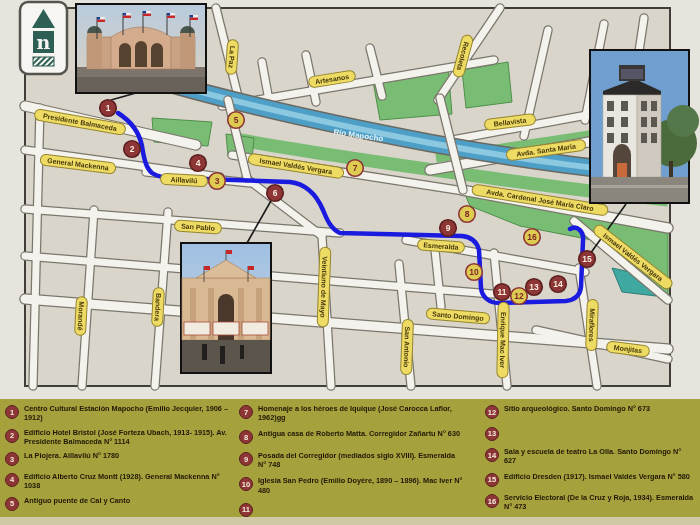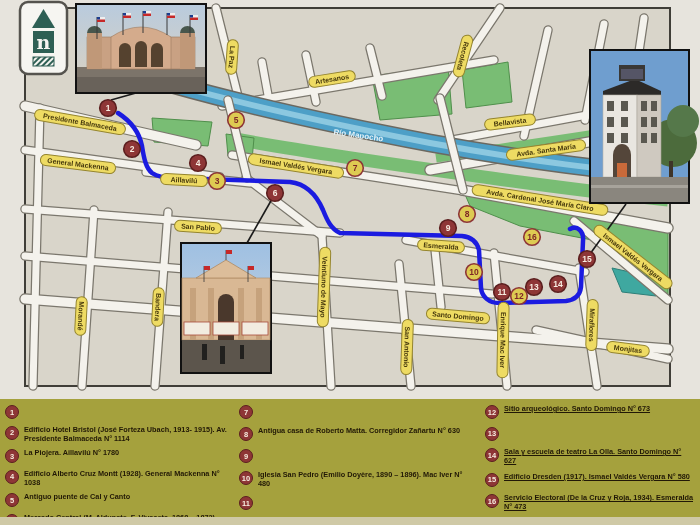--- a/index.html
+++ b/index.html
@@ -31,21 +31,21 @@
   .legend-num{
     flex:0 0 auto;width:12px;height:12px;border-radius:50%;
     background:var(--marker_red);border:1px solid var(--marker_red_ring);
     color:#f7ece0;font-size:7.5px;font-weight:bold;
     display:flex;align-items:center;justify-content:center;margin-top:1px;
   }
   .legend-text{
     font-size:7.3px;font-weight:bold;color:var(--legend_text);line-height:1.25;
     max-width:206px;
   }
-  .legend-col[data-col="2"] .legend-text{max-width:198px;text-decoration:underline;}
+  .legend-col[data-col="2"] .legend-text{max-width:198px;}
   .frame-bottom-strip{position:absolute;left:0;top:517px;width:700px;height:8px;background:#cfc9a6;}
 </style>
 </head>
 <body>
 
 <div class="frame">
 
   <svg class="map-svg" width="700" height="399" viewBox="0 0 700 399">
     <defs>
       <pattern id="hatch" width="4" height="4" patternUnits="userSpaceOnUse" patternTransform="rotate(45)">
@@ -464,20 +464,21 @@
       <rect x="13" y="29" width="21" height="22" fill="#2e5f54"></rect>
       <text x="23.5" y="47" text-anchor="middle" font-family="DejaVu Serif, serif" font-size="19" font-weight="bold" fill="#f6f5f1">n</text>
       <rect x="13" y="55" width="21" height="9" fill="url(#hatch)" stroke="#2e5f54" stroke-width="1"></rect>
     </g>
   </svg>
 
   <div class="legend">
     <div class="legend-col" data-col="0">
         <div class="legend-item">
           <span class="legend-num">1</span>
+          <span class="legend-text">Centro Cultural Estación Mapocho (Emilio Jecquier, 1906 – 1912)</span>
         </div>
         <div class="legend-item">
           <span class="legend-num">2</span>
           <span class="legend-text">Edificio Hotel Bristol (José Forteza Ubach, 1913- 1915). Av. Presidente Balmaceda N° 1114</span>
         </div>
         <div class="legend-item">
           <span class="legend-num">3</span>
           <span class="legend-text">La Piojera. Aillavilú N° 1780</span>
         </div>
         <div class="legend-item">
@@ -489,27 +490,29 @@
           <span class="legend-text">Antiguo puente de Cal y Canto</span>
         </div>
         <div class="legend-item">
           <span class="legend-num">6</span>
           <span class="legend-text">Mercado Central (M. Aldunate, F. Vivaceta, 1868 – 1872)</span>
         </div>
       </div>
     <div class="legend-col" data-col="1">
         <div class="legend-item">
           <span class="legend-num">7</span>
+          <span class="legend-text">Homenaje a los héroes de Iquique (José Carocca Laflor, 1962)gg</span>
         </div>
         <div class="legend-item">
           <span class="legend-num">8</span>
           <span class="legend-text">Antigua casa de Roberto Matta. Corregidor Zañartu N° 630</span>
         </div>
         <div class="legend-item">
           <span class="legend-num">9</span>
+          <span class="legend-text">Posada del Corregidor (mediados siglo XVIII). Esmeralda N° 748</span>
         </div>
         <div class="legend-item">
           <span class="legend-num">10</span>
           <span class="legend-text">Iglesia San Pedro (Emilio Doyère, 1890 – 1896). Mac Iver N° 480</span>
         </div>
         <div class="legend-item">
           <span class="legend-num">11</span>
         </div>
       </div>
     <div class="legend-col" data-col="2">

